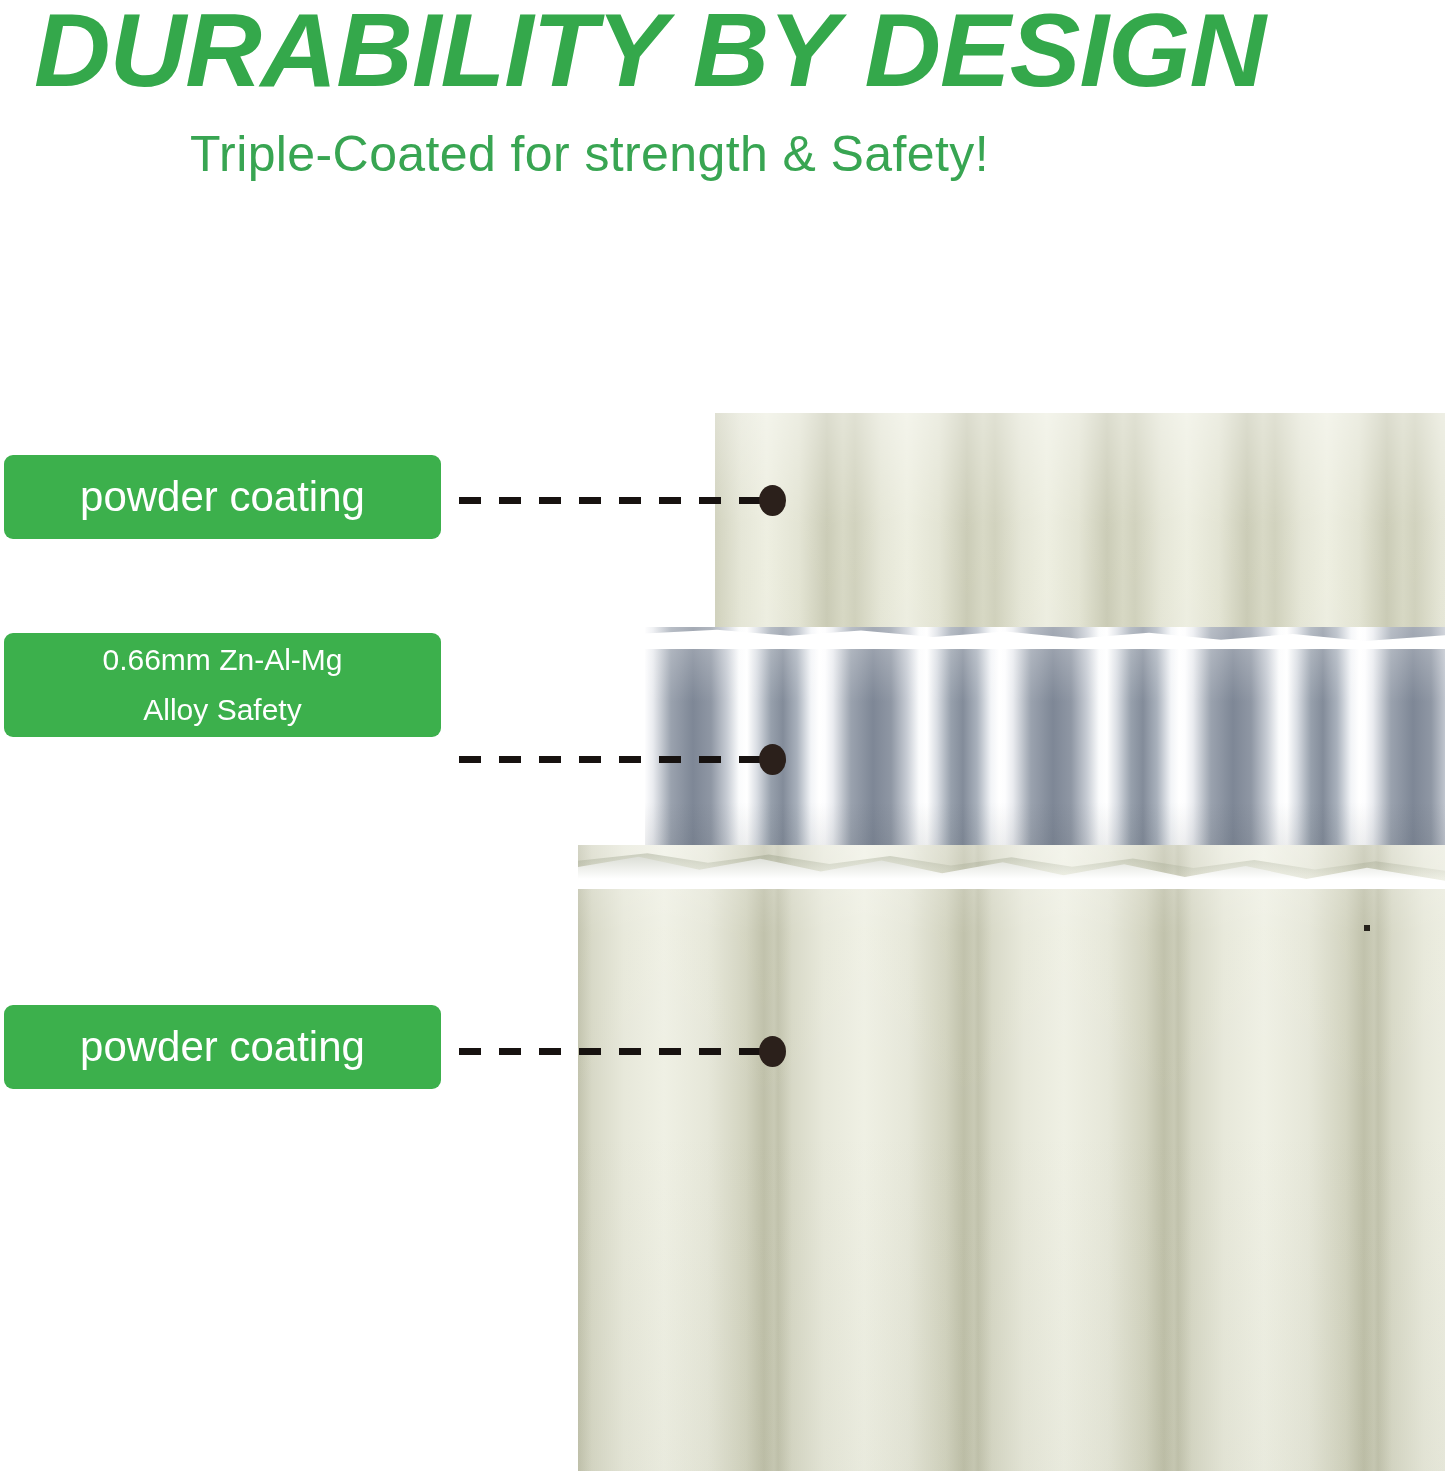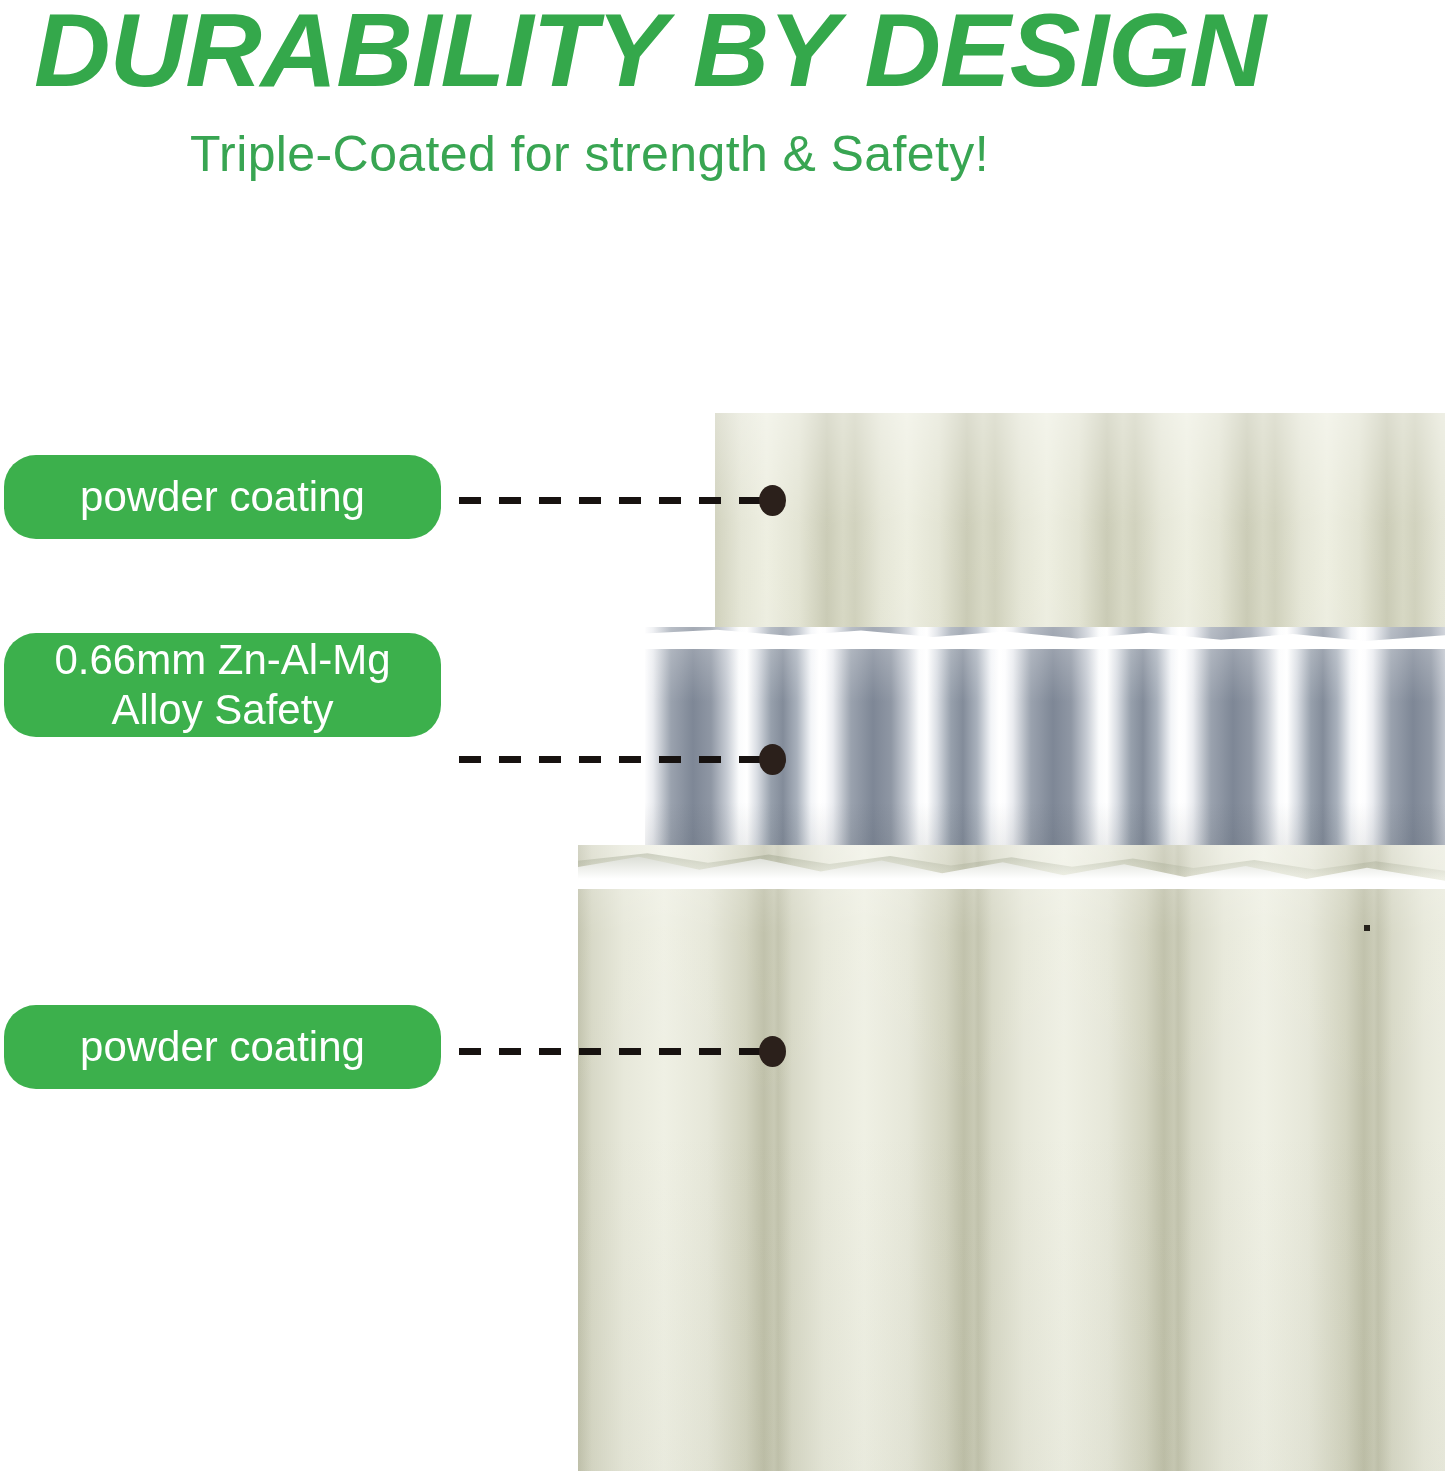--- a/index.html
+++ b/index.html
@@ -35,37 +35,37 @@
     color:#38A552;
     white-space:nowrap;
     letter-spacing:0.4px;
     margin-left:12px;
   }
 
   
   .badge{
     position:absolute;
     background:#3CB04C;
-    border-radius:32px;
+    border-radius:9px;
     display:flex; align-items:center; justify-content:center;
     color:#FFFFFF;
     font-family:"Liberation Sans", sans-serif;
     font-weight:400;
     text-align:center;
     padding:0 14px;
   }
   .badge .line{ display:block; white-space:nowrap; }
 
   #badge-top{
     left:4px; top:455px; width:437px; height:84px;
     font-size:42px; line-height:50px;
   }
   #badge-mid{
     left:4px; top:633px; width:437px; height:104px;
-    font-size:42px; line-height:50px;
+    font-size:30px; line-height:50px;
     flex-direction:column;
   }
   #badge-bottom{
     left:4px; top:1005px; width:437px; height:84px;
     font-size:42px; line-height:50px;
   }
 
   
   .leader{
     position:absolute;

